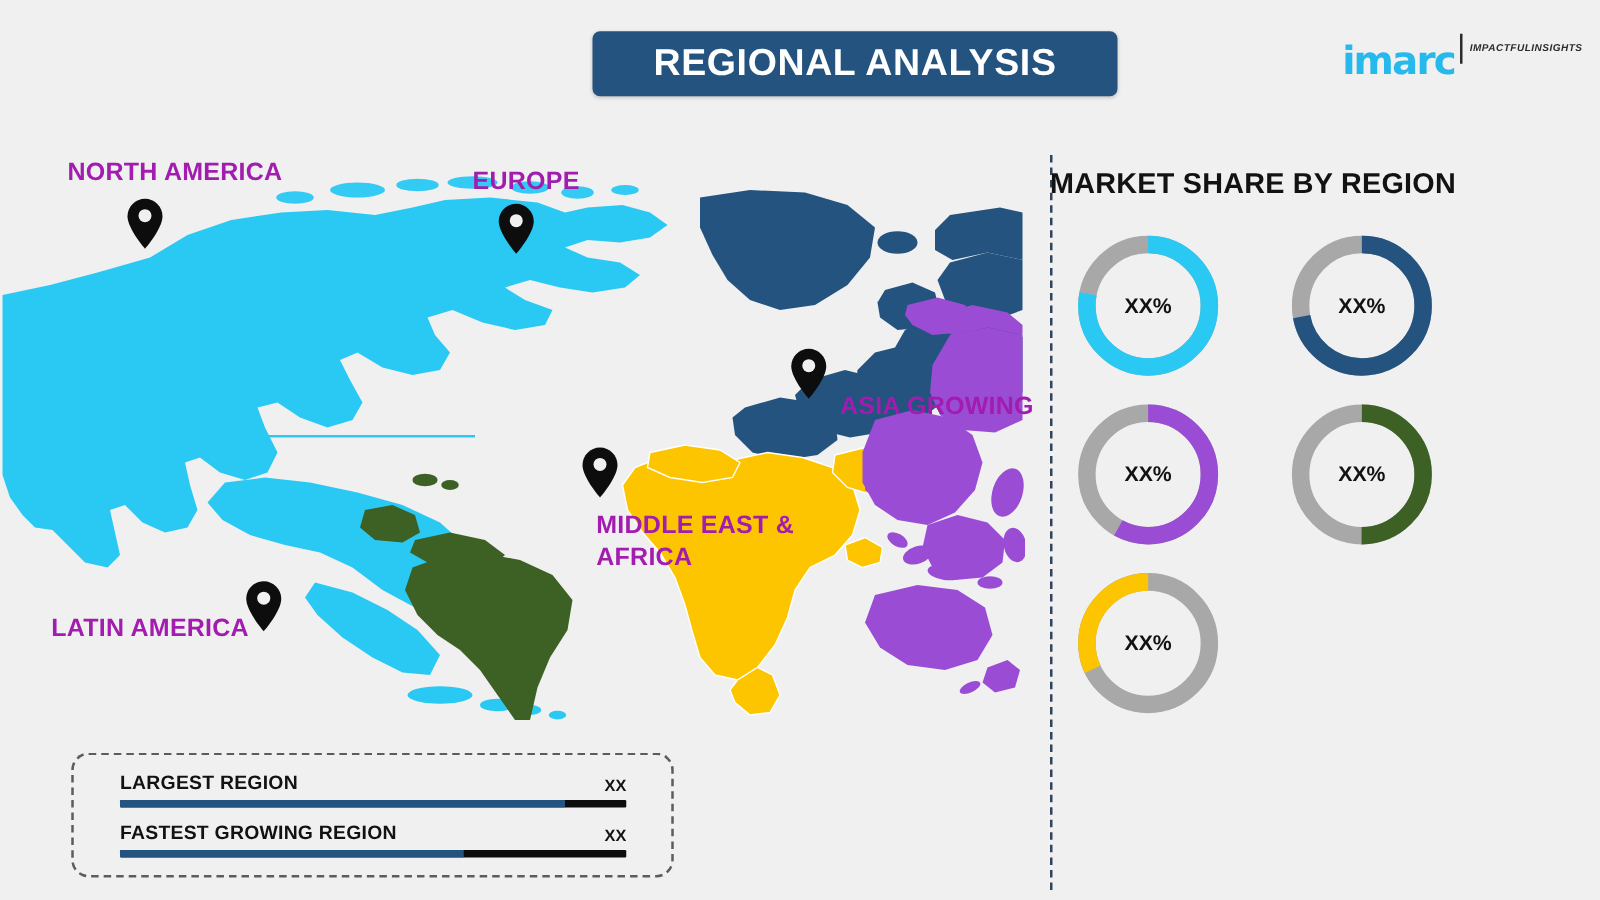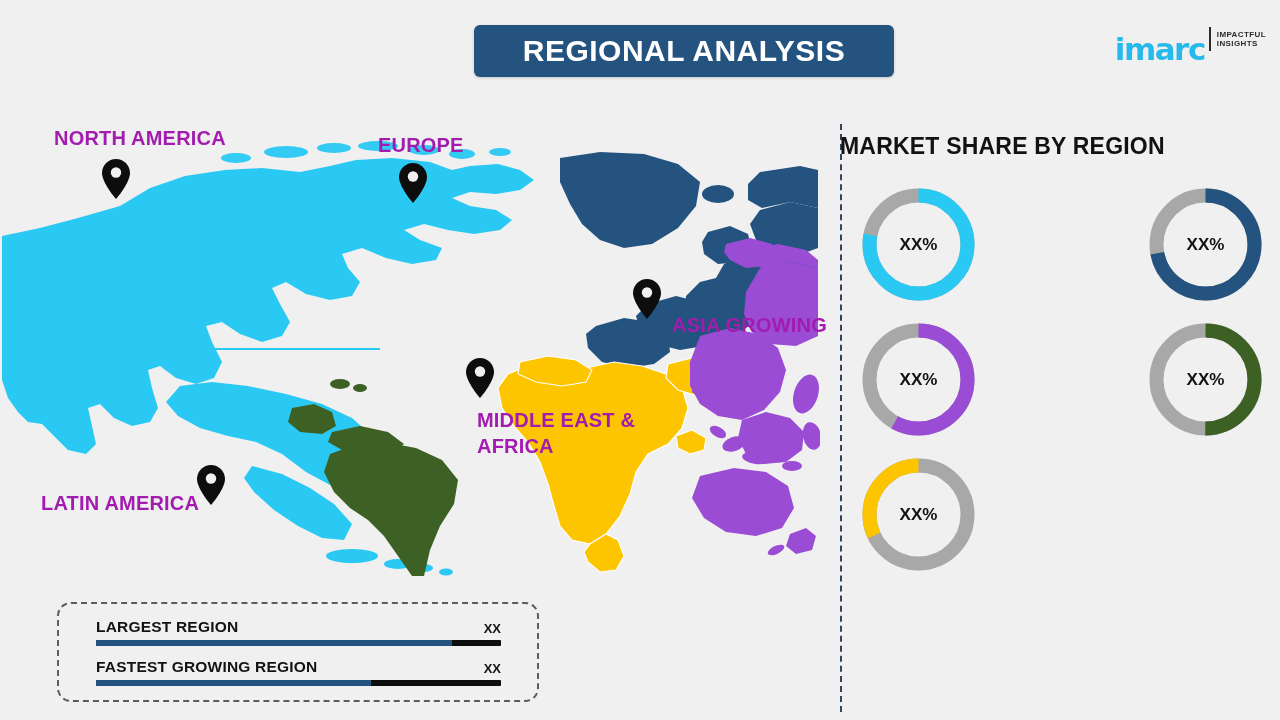--- a/index.html
+++ b/index.html
@@ -57,23 +57,24 @@
     margin-top: 20px;
   }
   .logo-bar {
     width: 2px;
     height: 24px;
     background: #2b2b2b;
     margin: 0 6px 0 4px;
   }
   .logo-tag {
     display: flex;
-    flex-direction: column;
+    flex-direction: row;
     justify-content: space-between;
     line-height: 1.15;
+    font-style: italic;
   }
   .logo-tag span {
     font-size: 8px;
     font-weight: bold;
     color: #2b2b2b;
     letter-spacing: 0.4px;
   }
 
   
   .divider {
@@ -177,21 +178,21 @@
     letter-spacing: 0.2px;
   }
   .donut-grid {
     position: absolute;
     left: 862px;
     top: 188px;
     width: 400px;
   }
   .donut-row {
     display: flex;
-    justify-content: space-between;
+    justify-content: flex-start;
     gap: 58px;
     margin-bottom: 22px;
   }
   .donut {
     position: relative;
     width: 113px;
     height: 113px;
   }
   .donut svg { display: block; width: 113px; height: 113px; }
   .donut .donut-label {

